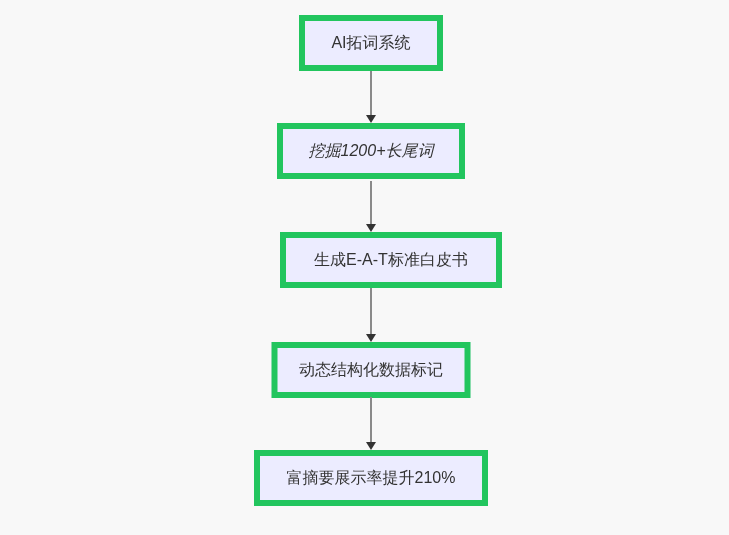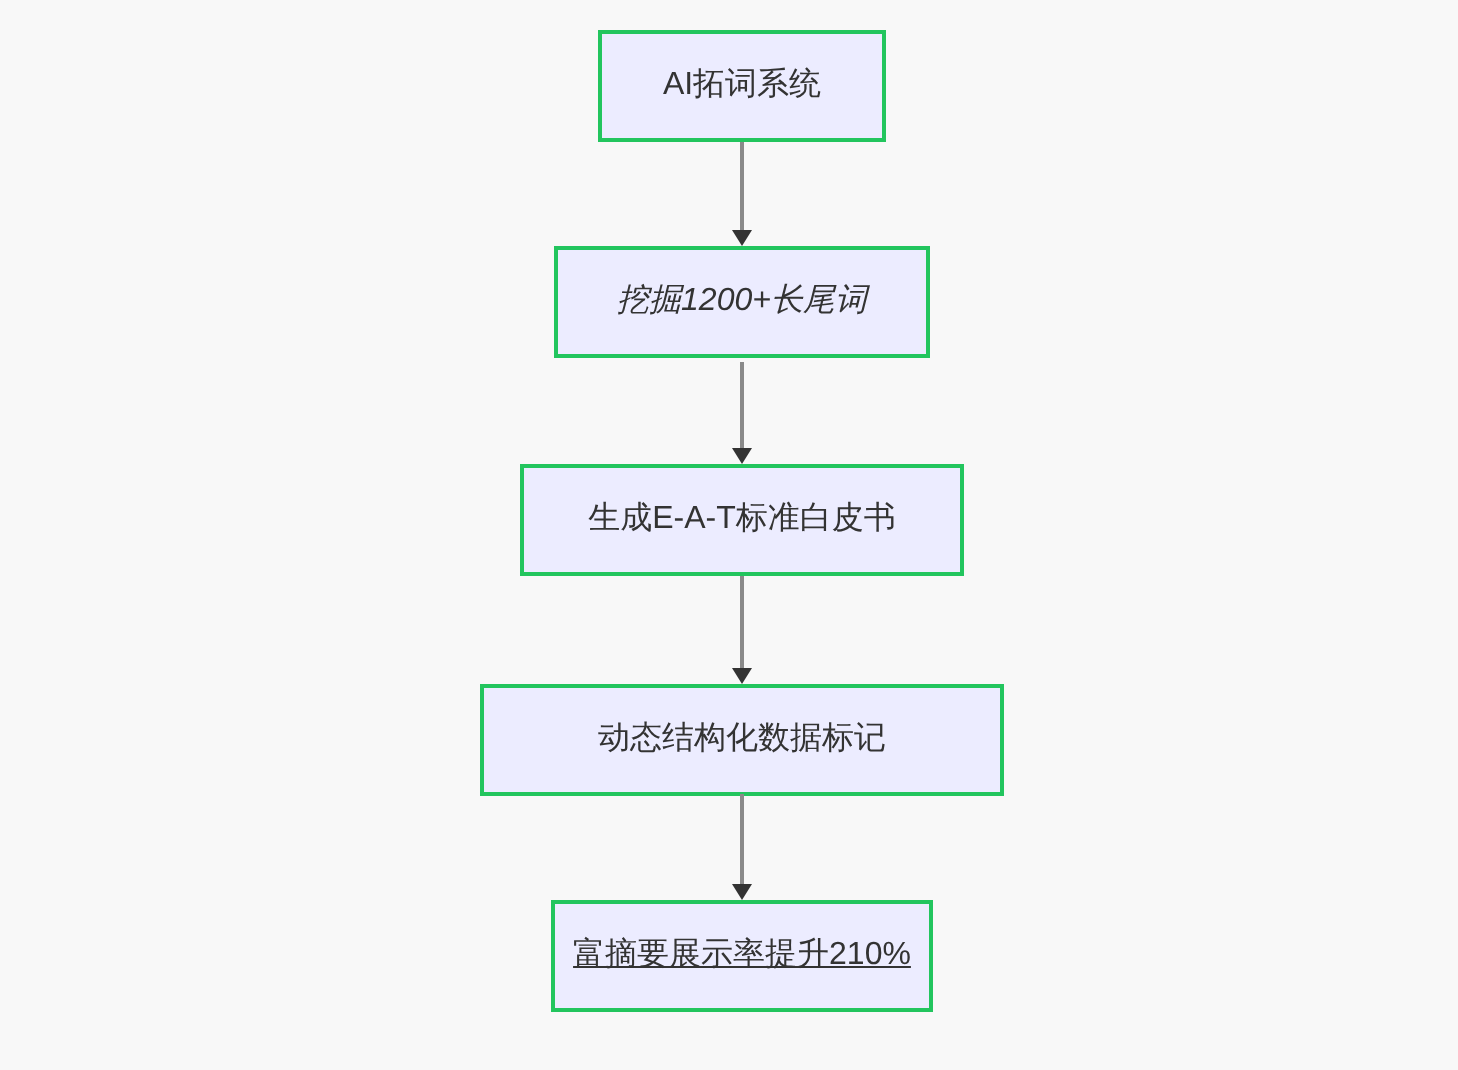--- a/index.html
+++ b/index.html
@@ -18,34 +18,34 @@
     width: 729px;
     height: 535px;
   }
   .node {
     position: absolute;
     left: 371px;
     transform: translateX(-50%);
     height: 56px;
     box-sizing: border-box;
     background: #ececff;
-    border: 2px solid #22c55e;
+    border: 6px solid #22c55e;
     display: flex;
     align-items: center;
     justify-content: center;
     color: #333333;
     font-size: 16px;
     line-height: 1.2;
     white-space: nowrap;
   }
   .node.n1 { top: 15px;  width: 144px; }
   .node.n2 { top: 123px; width: 188px; font-style: italic; }
-  .node.n3 { top: 232px; width: 222px; }
-  .node.n4 { top: 342px; width: 262px; text-align: right; }
-  .node.n5 { top: 450px; width: 191px; text-decoration: underline; }
+  .node.n3 { top: 232px; width: 222px; margin-left: 20px; }
+  .node.n4 { top: 342px; width: 199px; text-align: right; }
+  .node.n5 { top: 450px; width: 234px; }
 
   .arrow {
     position: absolute;
     left: 371px;
     transform: translateX(-50%);
     width: 10px;
     display: flex;
     flex-direction: column;
     align-items: center;
   }

